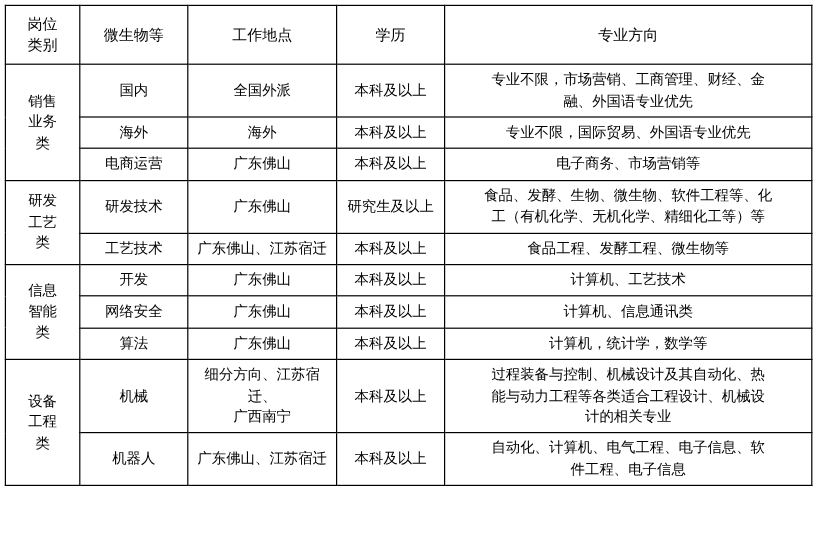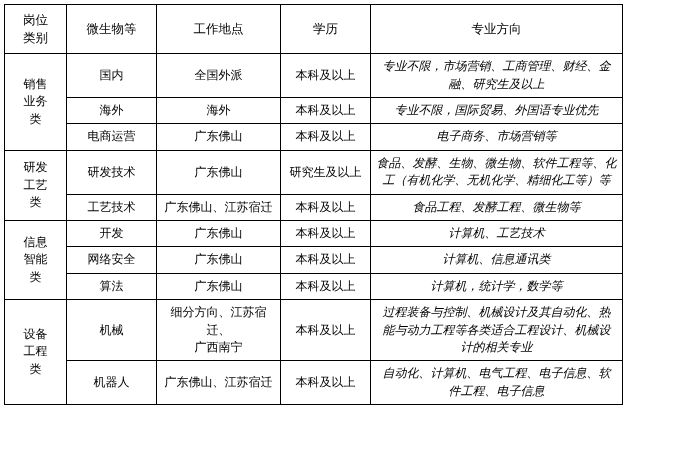--- a/index.html
+++ b/index.html
@@ -9,21 +9,21 @@
   }
   body {
     width: 681px;
     height: 461px;
     font-family: "DejaVu Sans", "Liberation Sans", sans-serif;
     color: #000000;
   }
   #job-table {
     border-collapse: collapse;
     margin: 4px 0 0 4px;
-    width: 619px;
+    width: 673px;
     table-layout: fixed;
   }
   #job-table td, #job-table th {
     border: 1px solid #000000;
     text-align: center;
     vertical-align: middle;
     font-size: 12px;
     line-height: 1.45;
     padding: 4px 5px;
     font-weight: normal;
@@ -31,21 +31,20 @@
   #job-table thead td {
     font-size: 12.5px;
     padding: 6px 4px;
   }
   td.cat {
     font-size: 12.5px;
   }
   td.major {
     text-align: center;
     padding: 5px 7px;
-    font-style: italic;
   }
   .col1 { width: 62px; }
   .col2 { width: 90px; }
   .col3 { width: 124px; }
   .col4 { width: 90px; }
   .col5 { width: auto; }
 </style>
 </head>
 <body>
 
@@ -82,21 +81,21 @@
         <td class="cat" rowspan="3">
           <div>销售</div>
           <div>业务</div>
           <div>类</div>
         </td>
         <td>国内</td>
         <td>全国外派</td>
         <td>本科及以上</td>
         <td class="major">
           <div>专业不限，市场营销、工商管理、财经、金</div>
-          <div>融、研究生及以上</div>
+          <div>融、外国语专业优先</div>
         </td>
       </tr>
       <tr>
         <td>海外</td>
         <td>海外</td>
         <td>本科及以上</td>
         <td class="major">
           <div>专业不限，国际贸易、外国语专业优先</div>
         </td>
       </tr>

